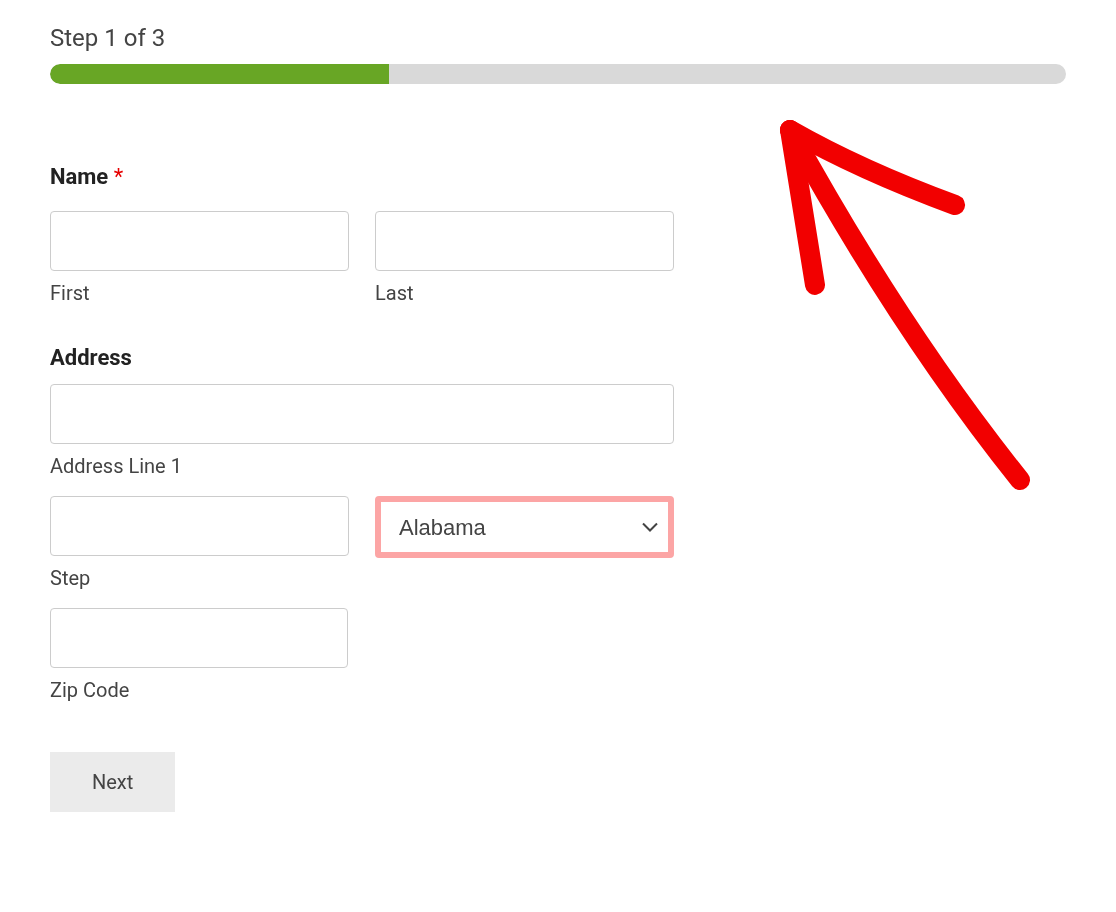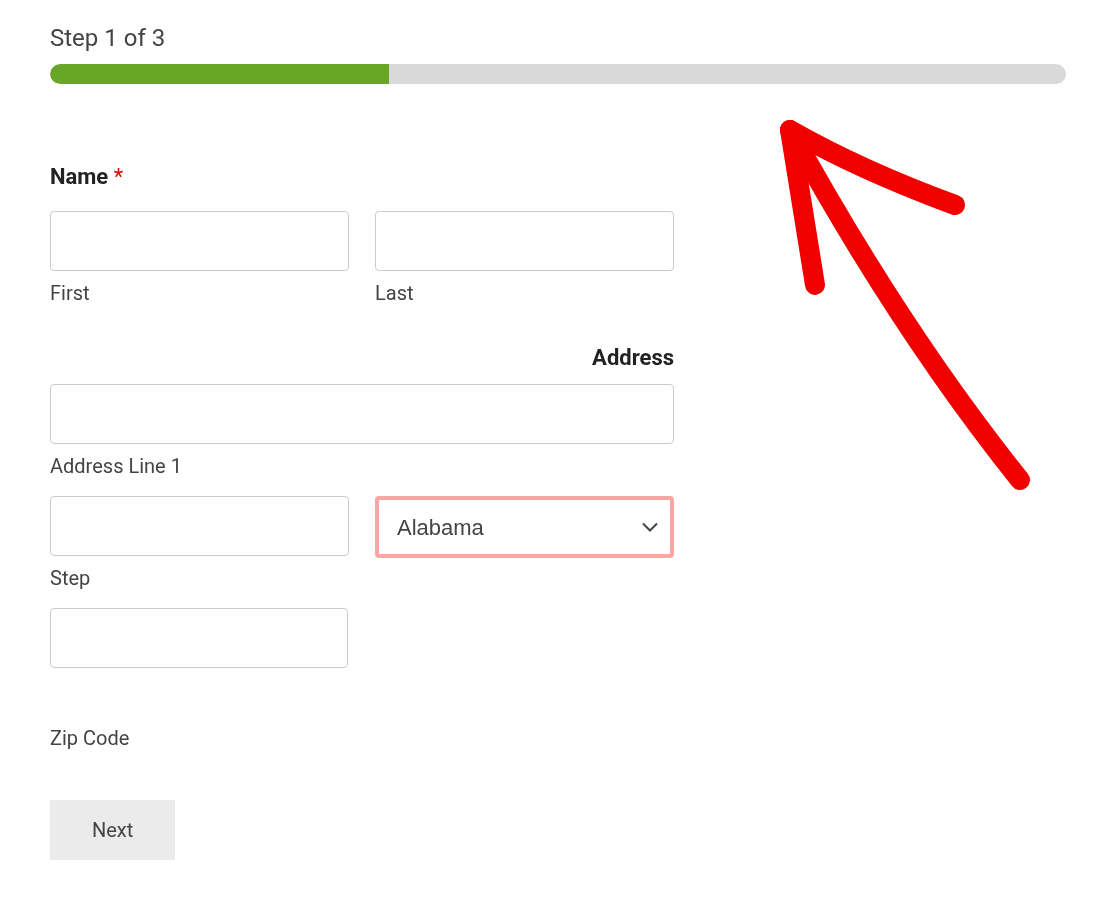--- a/index.html
+++ b/index.html
@@ -58,21 +58,20 @@
     }
     .field-group-half {
       flex: 1;
     }
     .field-group-full {
       width: 100%;
       margin-bottom: 18px;
     }
     .field-group-zip {
       width: 298px;
-      gap: 48px;
     }
     input[type="text"] {
       width: 100%;
       height: 60px;
       border: 1px solid #cccccc;
       border-radius: 4px;
       font-size: 20px;
       padding: 0 14px;
       background: #ffffff;
     }
@@ -82,21 +81,21 @@
       margin-top: 10px;
       font-weight: 400;
     }
     .select-wrapper {
       position: relative;
       width: 100%;
     }
     select {
       width: 100%;
       height: 62px;
-      border: 4px solid #fca5a5;
+      border: 6px solid #fca5a5;
       border-radius: 4px;
       font-size: 22px;
       padding: 0 42px 0 18px;
       background: #ffffff;
       color: #444444;
       appearance: none;
       -webkit-appearance: none;
       -moz-appearance: none;
       cursor: pointer;
     }
@@ -105,21 +104,20 @@
       right: 16px;
       top: 50%;
       transform: translateY(-50%);
       pointer-events: none;
     }
     .address-section-label {
       font-size: 22px;
       font-weight: 700;
       color: #222222;
       margin-bottom: 14px;
-      text-align: right;
     }
     .zip-section {
       margin-bottom: 50px;
     }
     .next-btn {
       display: inline-block;
       padding: 18px 42px;
       background: #ebebeb;
       border: none;
       font-size: 20px;

